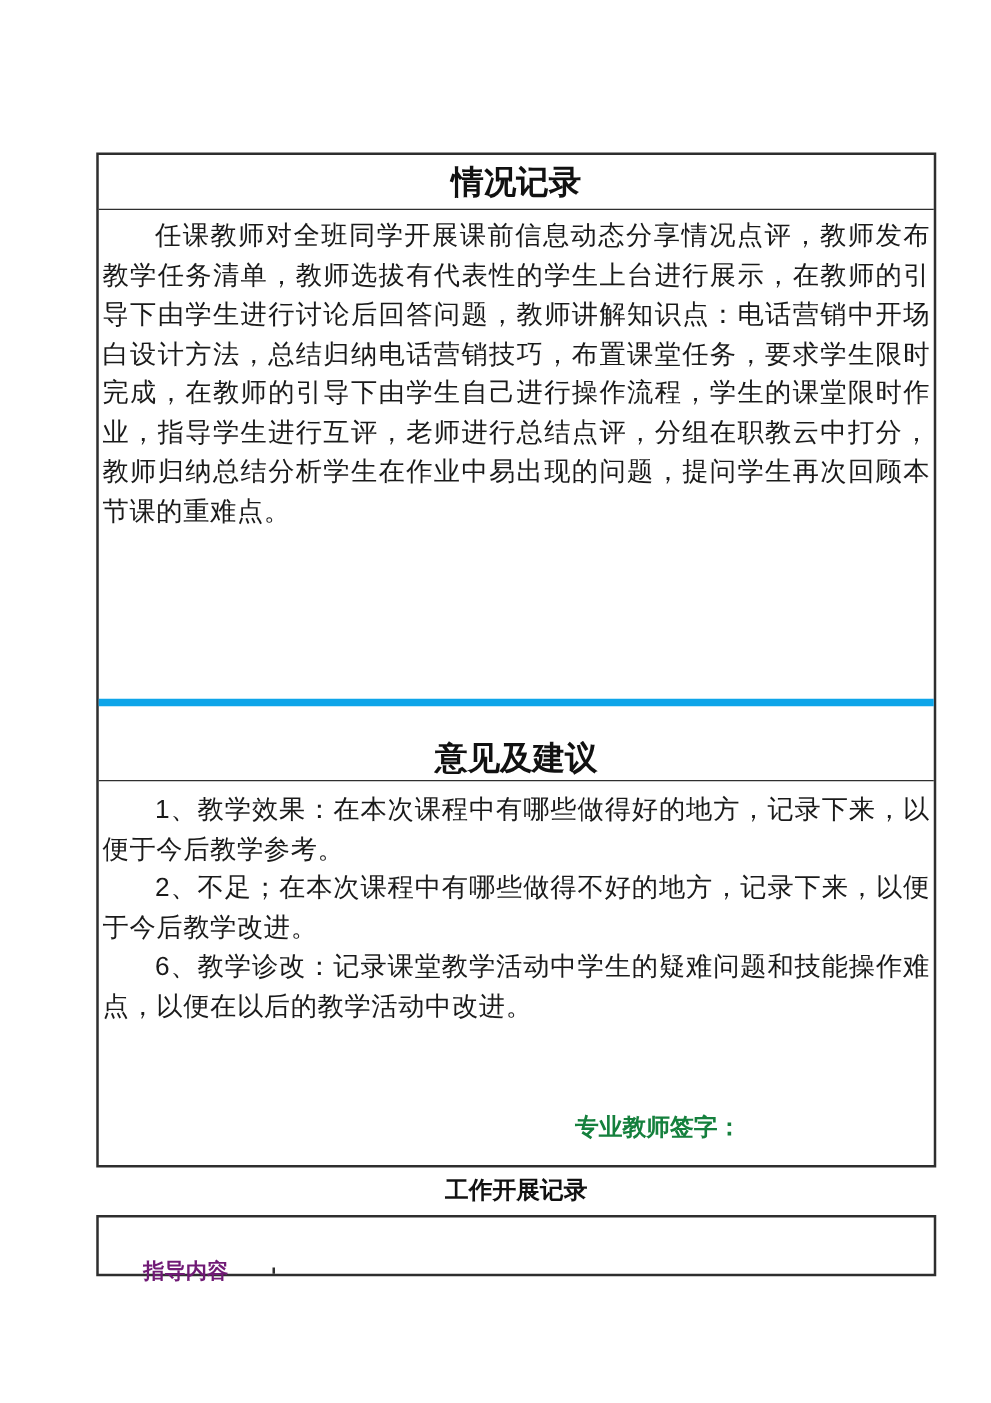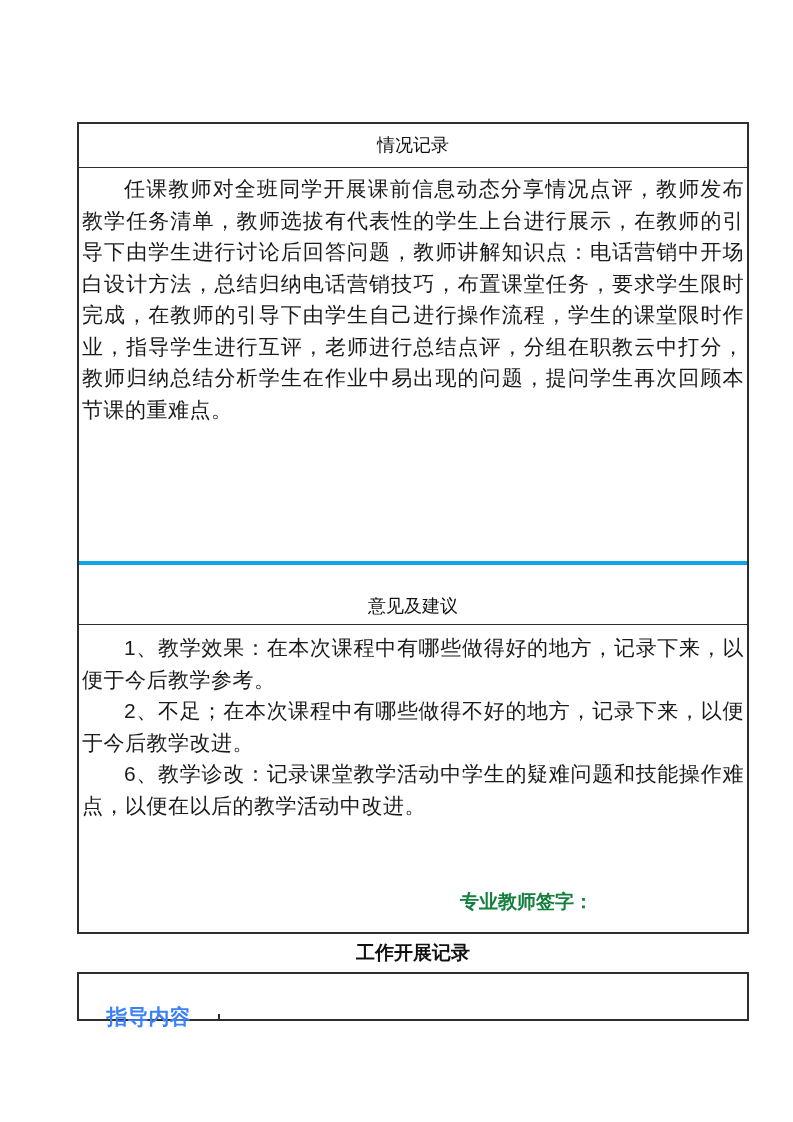--- a/index.html
+++ b/index.html
@@ -24,30 +24,30 @@
   .tbl1 {
     box-sizing: border-box;
     width: 672px;
     border: 2px solid #2e2e2e;
     background: #ffffff;
   }
   .tbl1 .hdr-row {
     box-sizing: border-box;
     border-bottom: 1px solid #2e2e2e;
     text-align: center;
-    font-weight: normal;
-    font-size: 18px;
+    font-weight: bold;
+    font-size: 26px;
     color: #111111;
   }
   .hdr-row.row-a { height: 44px; line-height: 43px; }
   .hdr-row.row-c { height: 36px; line-height: 35px; margin-top: 24px; }
   .tbl1 .row-b {
     box-sizing: border-box;
     height: 397px;
-    border-bottom: 4px solid #0ea5e9;
+    border-bottom: 6px solid #0ea5e9;
     padding: 5px 3px 0 3px;
     overflow: hidden;
   }
   .tbl1 .row-d {
     box-sizing: border-box;
     height: 307px;
     padding: 7px 3px 0 3px;
     overflow: hidden;
   }
   .para {
@@ -85,22 +85,22 @@
     background: #ffffff;
   }
   .tbl2 .cell-label {
     box-sizing: border-box;
     flex: 0 0 141px;
     border-right: 2px solid #2e2e2e;
     display: flex;
     align-items: center;
     justify-content: center;
     font-weight: bold;
-    font-size: 21px;
-    color: #3b82f6;
+    font-size: 17px;
+    color: #701a75;
     margin-top: 40px;
   }
   .tbl2 .cell-value {
     flex: 1;
     display: flex;
     align-items: center;
     justify-content: center;
     font-weight: bold;
     font-size: 19px;
     color: #111111;

